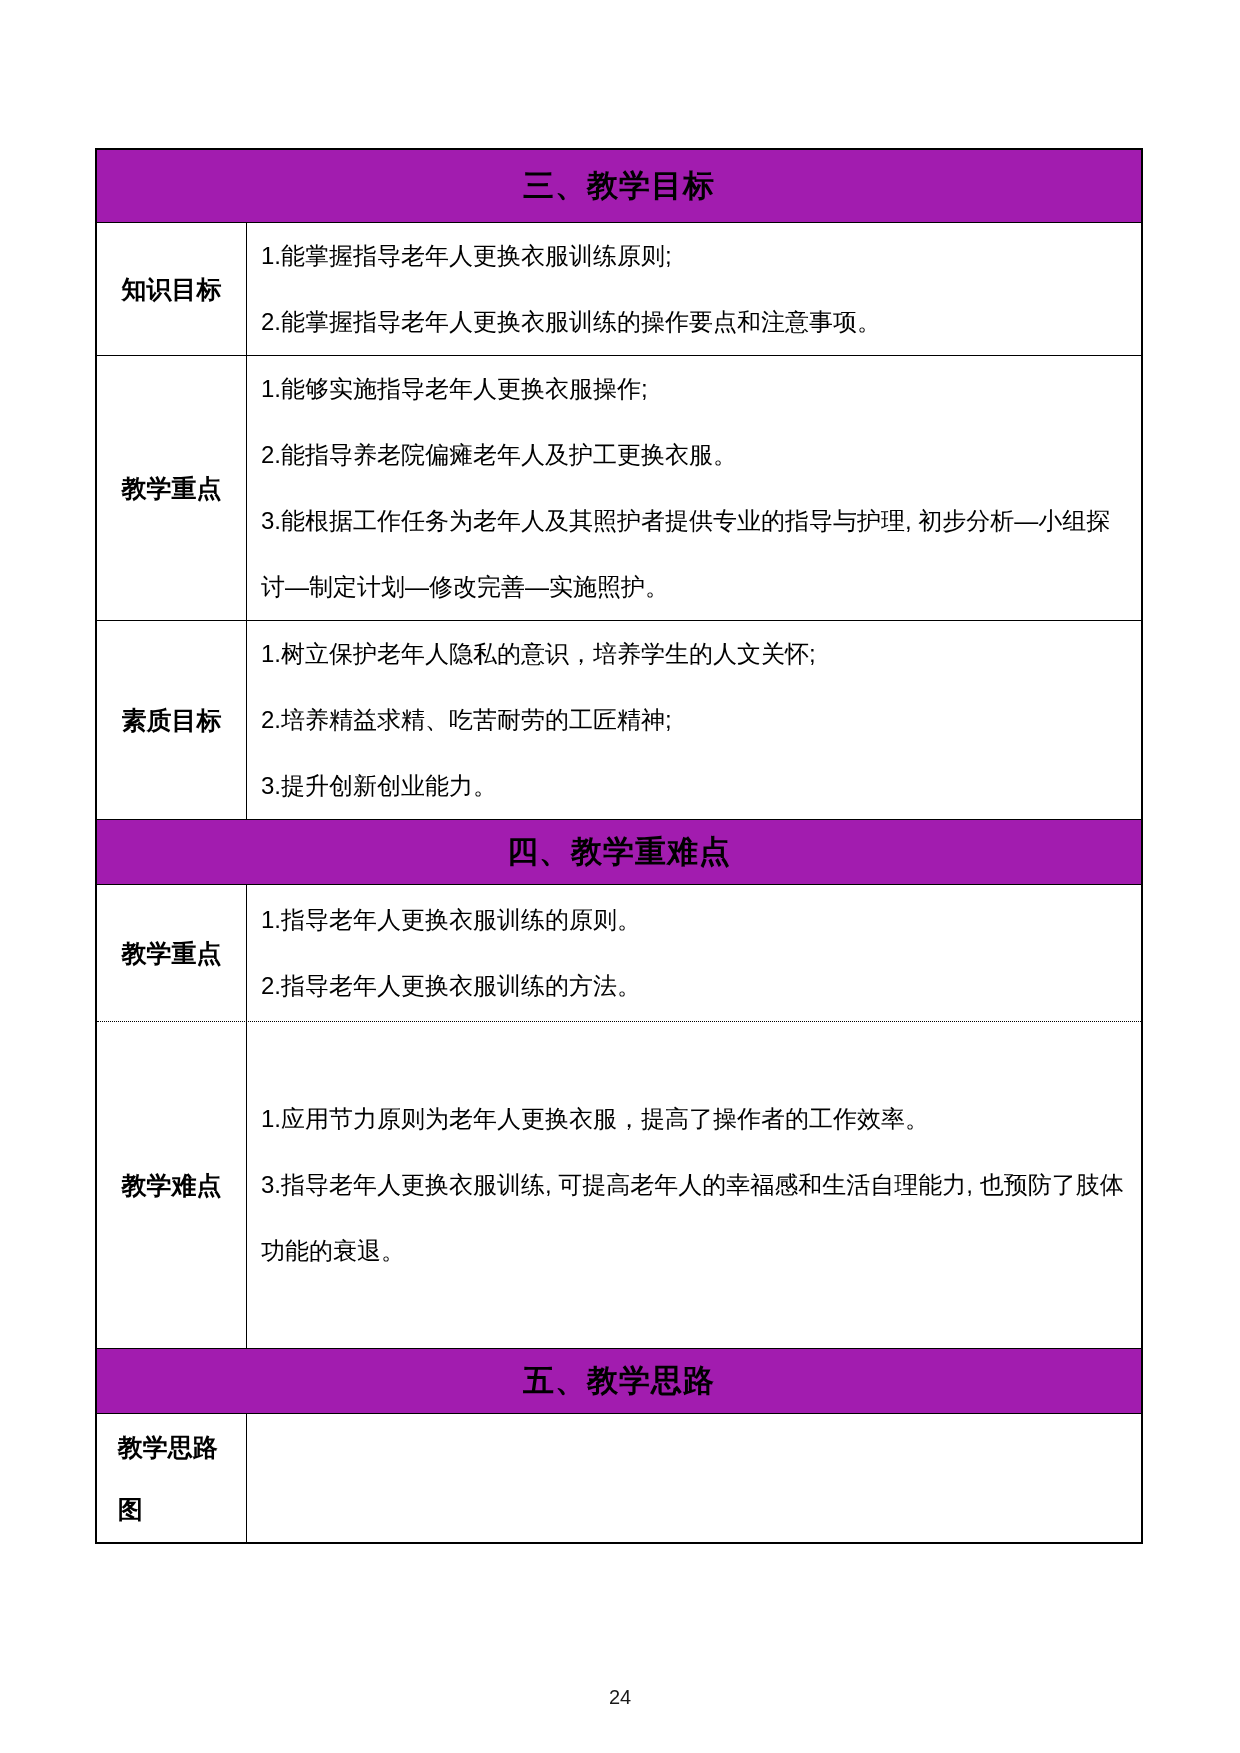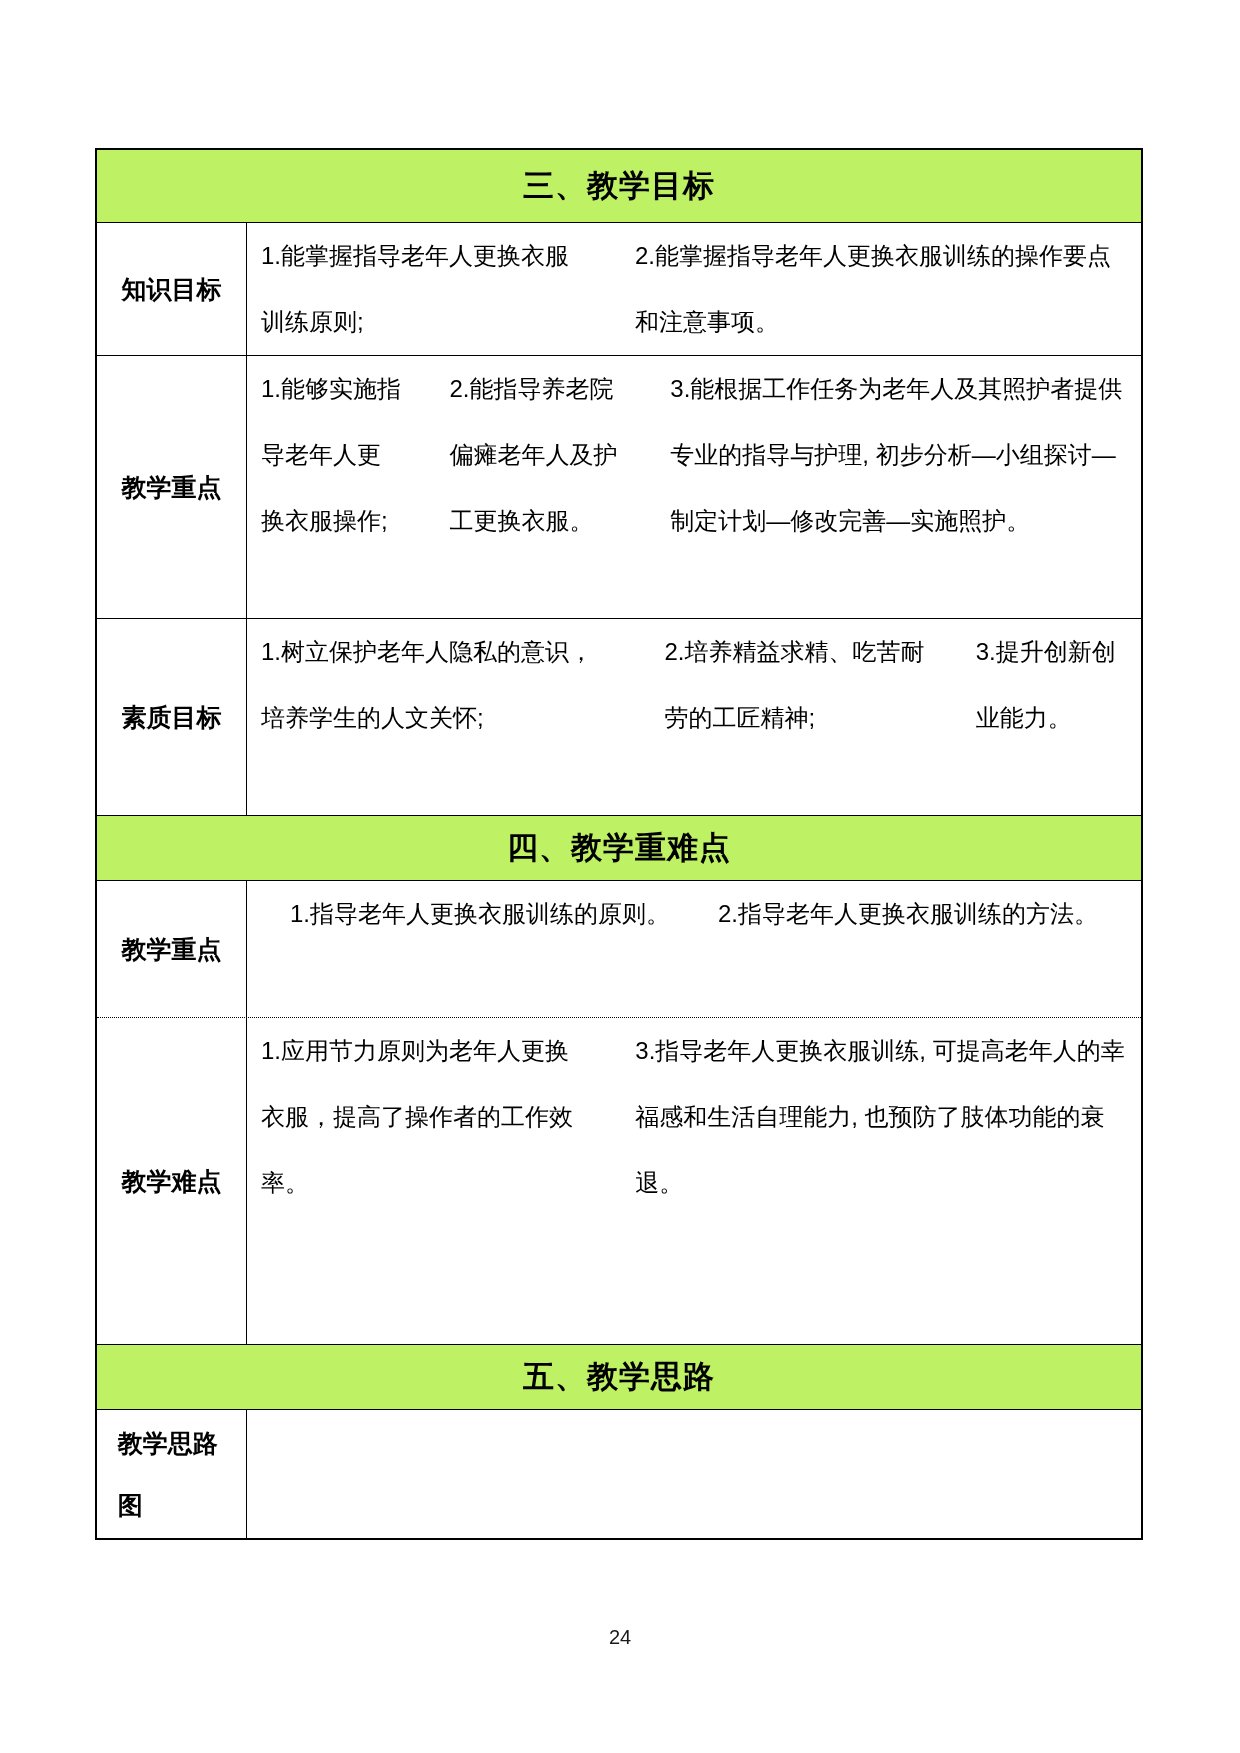--- a/index.html
+++ b/index.html
@@ -15,21 +15,21 @@
   .doc-table {
     position: absolute;
     left: 95px;
     top: 148px;
     width: 1048px;
     border: 2px solid #000000;
     box-sizing: border-box;
     background: #ffffff;
   }
   .band {
-    background: #bef264;
+    background: #a21caf;
     display: flex;
     align-items: center;
     justify-content: center;
     font-weight: bold;
     font-size: 31px;
     border-top: 1px solid #000000;
     letter-spacing: 1px;
   }
   .band-1 { height: 72px; border-top: none; }
   .band-2 { height: 64px; }
@@ -49,42 +49,41 @@
     justify-content: center;
     font-weight: bold;
     font-size: 25px;
     line-height: 62px;
     box-sizing: border-box;
   }
   .label-cell .label-text { display: inline-block; max-width: 4.3em; }
   .content-cell {
     flex: 1 1 auto;
     display: flex;
-    flex-direction: row;
+    flex-direction: column;
     justify-content: center;
     padding: 0 14px;
     font-size: 24px;
     line-height: 66px;
     box-sizing: border-box;
-    gap: 48px;
   }
   .content-cell p { margin: 0; }
   .row-knowledge  { min-height: 130px; }
   .row-ability    { min-height: 262px; }
   .row-quality    { min-height: 196px; }
   .row-key        { min-height: 136px; }
   .row-difficult  { min-height: 326px; }
   .row-approach   { min-height: 128px; }
   .row-approach .content-cell { justify-content: flex-start; }
   .row-approach .content-cell p { text-indent: 2em; }
   .page-number {
     position: absolute;
     left: 0;
     right: 0;
-    top: 1626px;
+    top: 1686px;
     text-align: center;
     font-size: 20px;
     color: #1a1a1a;
   }
 </style>
 </head>
 <body>
 
 <div class="page">
 

